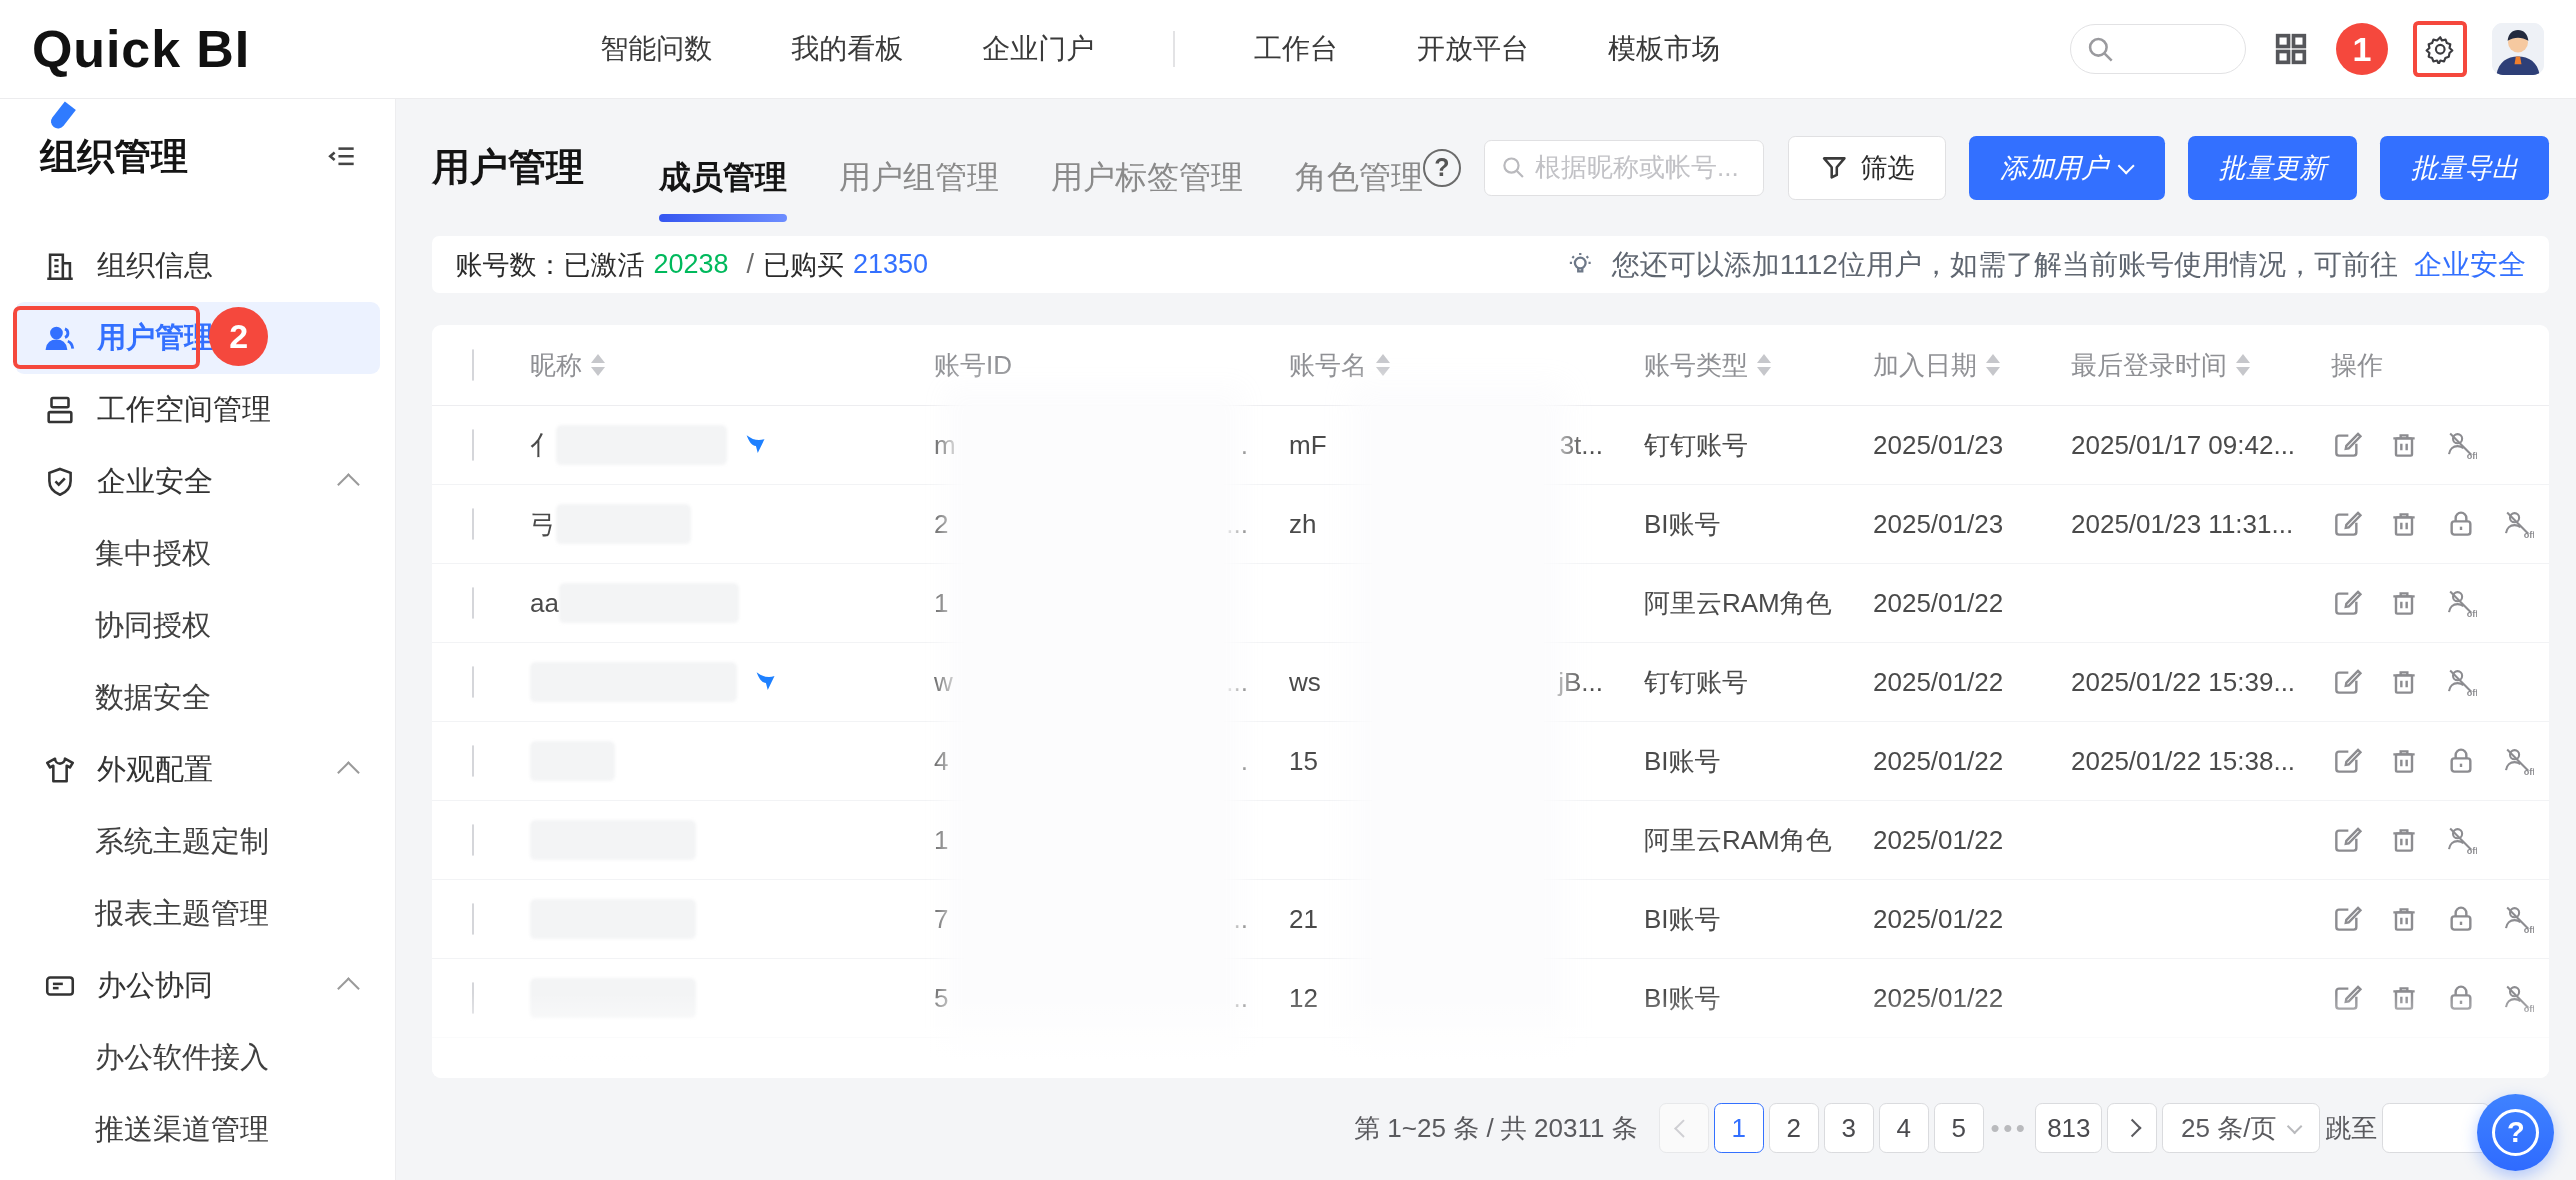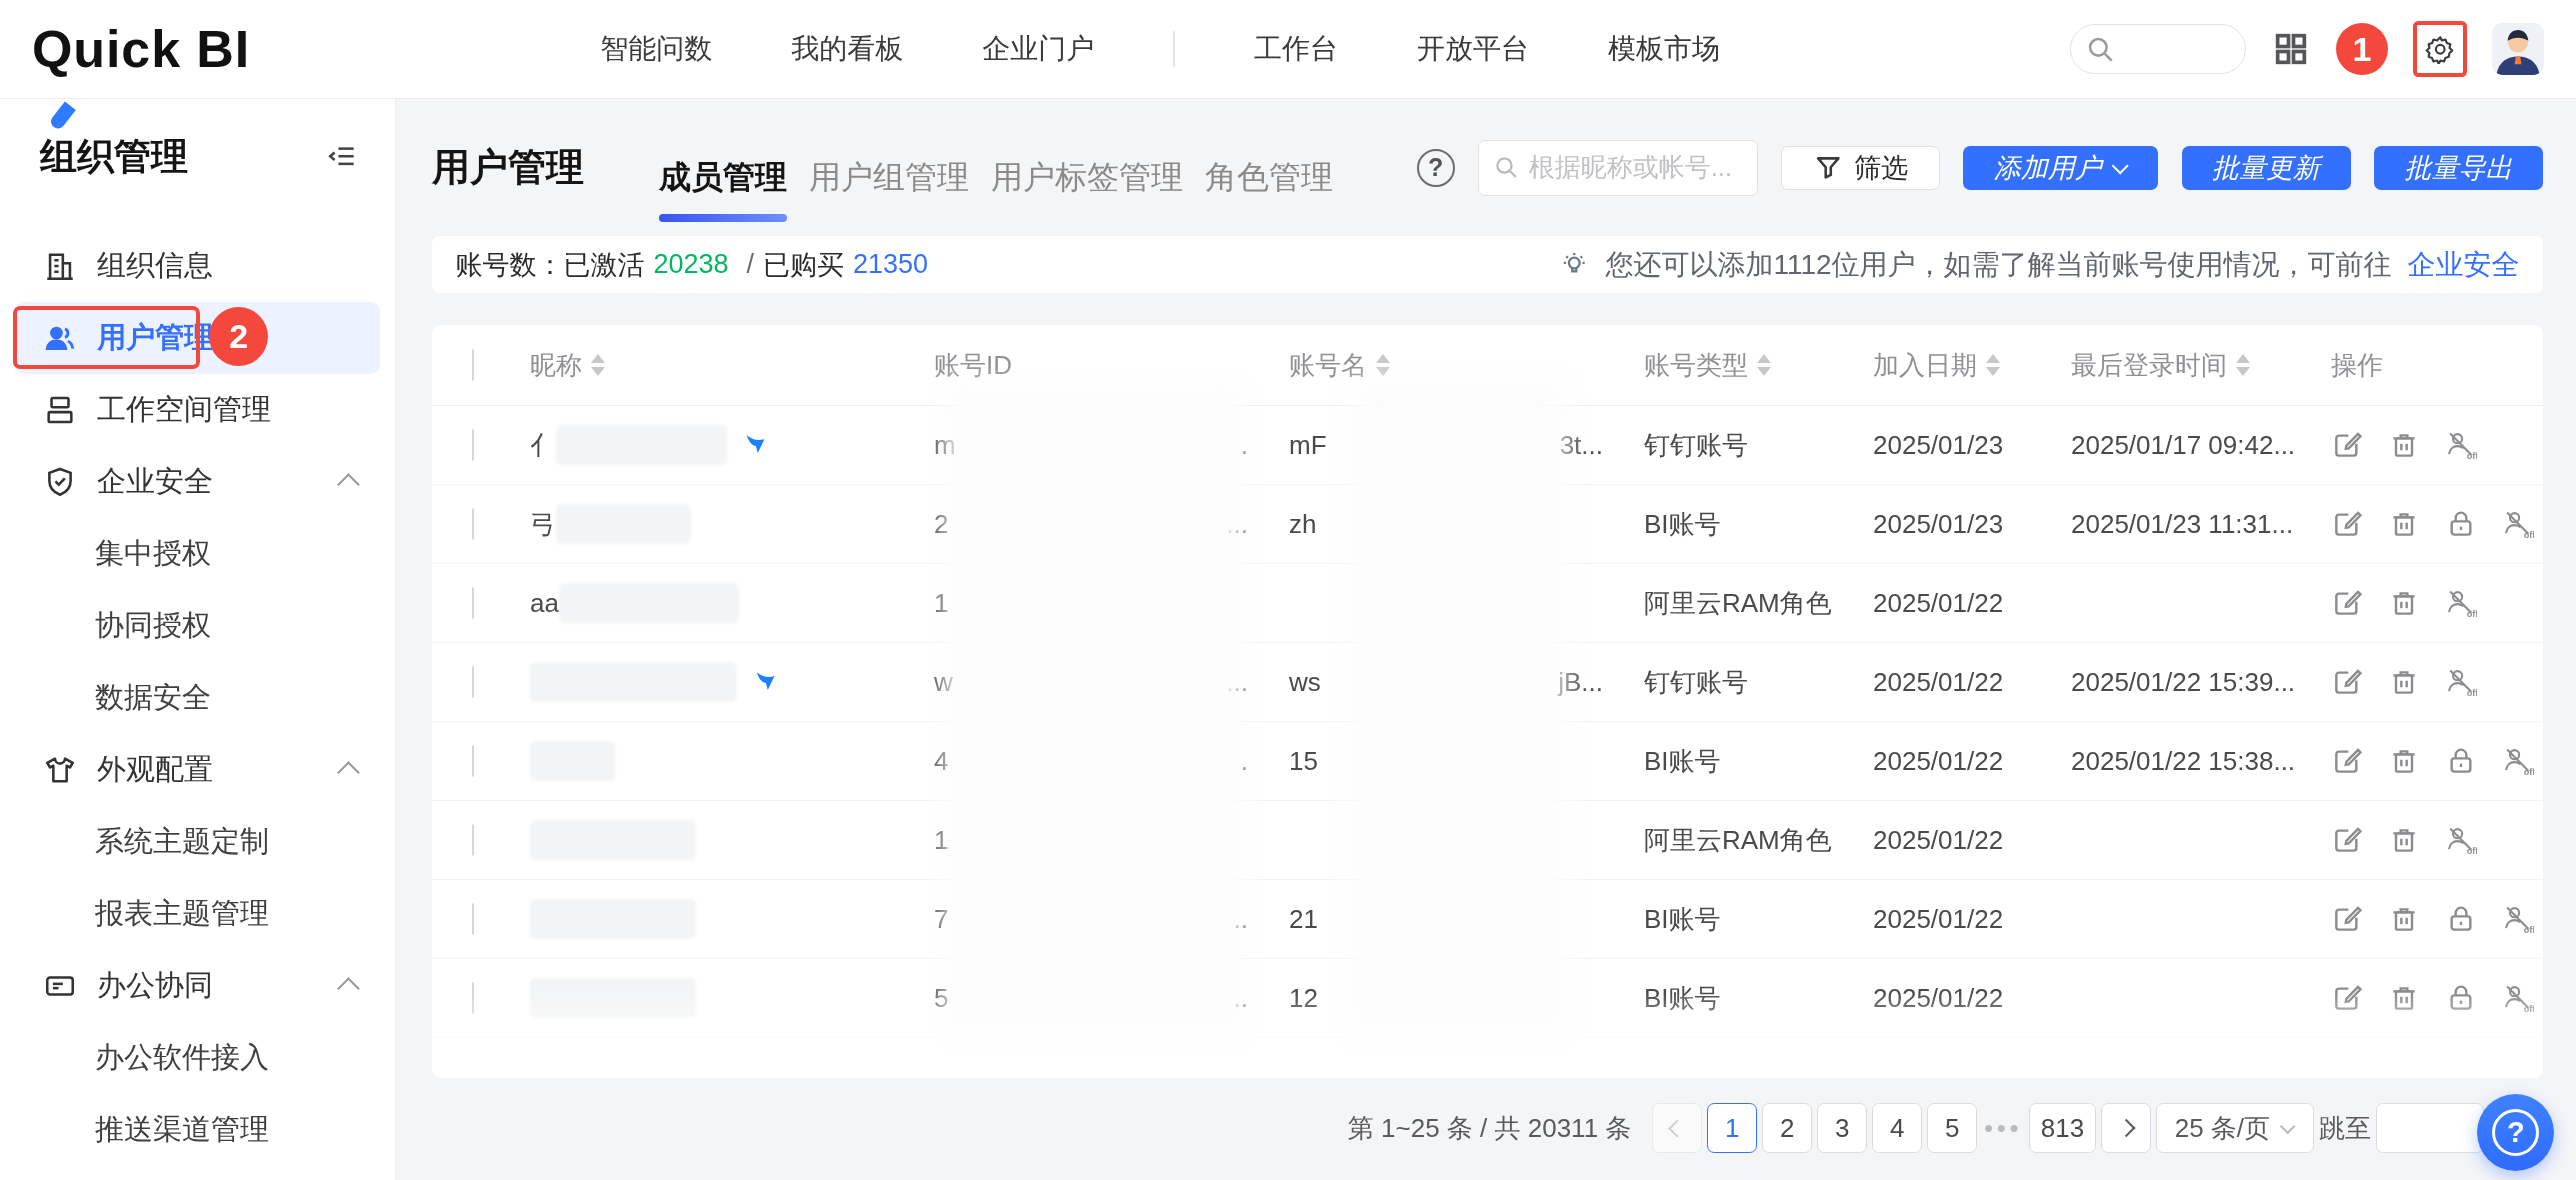--- a/index.html
+++ b/index.html
@@ -40,30 +40,30 @@
   .sb-item .chev{margin-left:auto;width:16px;height:16px;border-left:2.7px solid #9a9a9a;border-top:2.7px solid #9a9a9a;transform:rotate(45deg) translateY(3.6px);}
   .sb-item.active{background:#ecf2ff;border-radius:9px;margin:0 15.3px;padding:0 21.6px 0 28px;color:var(--blue);font-weight:bold;}
   .anno-rect{position:absolute;left:-2.7px;top:3.6px;width:187px;height:63px;border:4.5px solid var(--red);border-radius:7.2px;pointer-events:none;}
   .anno-dot{position:absolute;left:194px;top:5.4px;width:59px;height:59px;border-radius:50%;background:var(--red);color:#fff;font-size:34px;font-weight:bold;display:flex;align-items:center;justify-content:center;}
   .sicon{width:34px;height:34px;flex:none;}
 
   
   .content{flex:1;padding:0 33px 0 36px;position:relative;}
   .band{height:137px;display:flex;align-items:center;}
   .page-title{font-size:38px;font-weight:bold;color:#141414;margin-right:75px;white-space:nowrap;}
-  .tabs{display:flex;align-items:flex-end;gap:22px;height:100%;justify-content:center;}
+  .tabs{display:flex;align-items:flex-end;gap:52px;height:100%;justify-content:center;}
   .tab{font-size:32px;color:#8a8a8a;padding:47px 0 36px;position:relative;cursor:pointer;white-space:nowrap;}
   .tab.active{color:#141414;font-weight:bold;}
   .tab.active::after{content:"";position:absolute;left:0;right:0;bottom:14.4px;height:7.2px;border-radius:4.5px;background:linear-gradient(90deg,#3556f0,#6d8dff);}
   .toolbar{margin-left:auto;display:flex;align-items:center;gap:23.4px;}
   .qmark{width:38px;height:38px;border:2.7px solid #6b6b6b;border-radius:50%;color:#545454;font-size:25px;display:flex;align-items:center;justify-content:center;font-weight:bold;}
   .sinput{width:280px;height:56px;background:#fff;border:1.8px solid #e0e0e2;border-radius:7.2px;display:flex;align-items:center;padding:0 14.4px;gap:9px;}
   .sinput input{border:none;outline:none;font-size:26px;width:100%;color:#333;background:transparent;font-family:inherit;}
   .sinput input::placeholder{color:#c2c2c6;}
-  .btn{height:44px;border-radius:7.2px;font-size:27px;display:flex;align-items:center;justify-content:center;padding:0 30.5px;cursor:pointer;white-space:nowrap;}
+  .btn{height:64px;border-radius:7.2px;font-size:27px;display:flex;align-items:center;justify-content:center;padding:0 30.5px;cursor:pointer;white-space:nowrap;}
   .btn.ghost{background:#fff;border:1.8px solid #e0e0e2;color:#2b2b2b;gap:10.8px;}
   .btn.primary{background:var(--blue);color:#fff;border:none;gap:14.4px;font-style:italic;}
   .chev-dn{width:11.7px;height:11.7px;border-left:2.7px solid #fff;border-bottom:2.7px solid #fff;transform:rotate(-45deg) translateY(-2.7px);}
 
   .stats{height:57px;background:var(--card);border-radius:7.2px;display:flex;align-items:center;padding:0 23.4px;font-size:27px;color:#2b2b2b;}
   .stats .num-g{color:var(--green);margin:0 9px;}
   .stats .num-b{color:var(--blue);margin-left:9px;}
   .stats .sep{color:#6b6b6b;margin-left:9px;}
   .stats-r{margin-left:auto;display:flex;align-items:center;gap:16px;color:#5f6670;font-size:28px;}
   .stats-r .link{color:var(--blue);cursor:pointer;}

